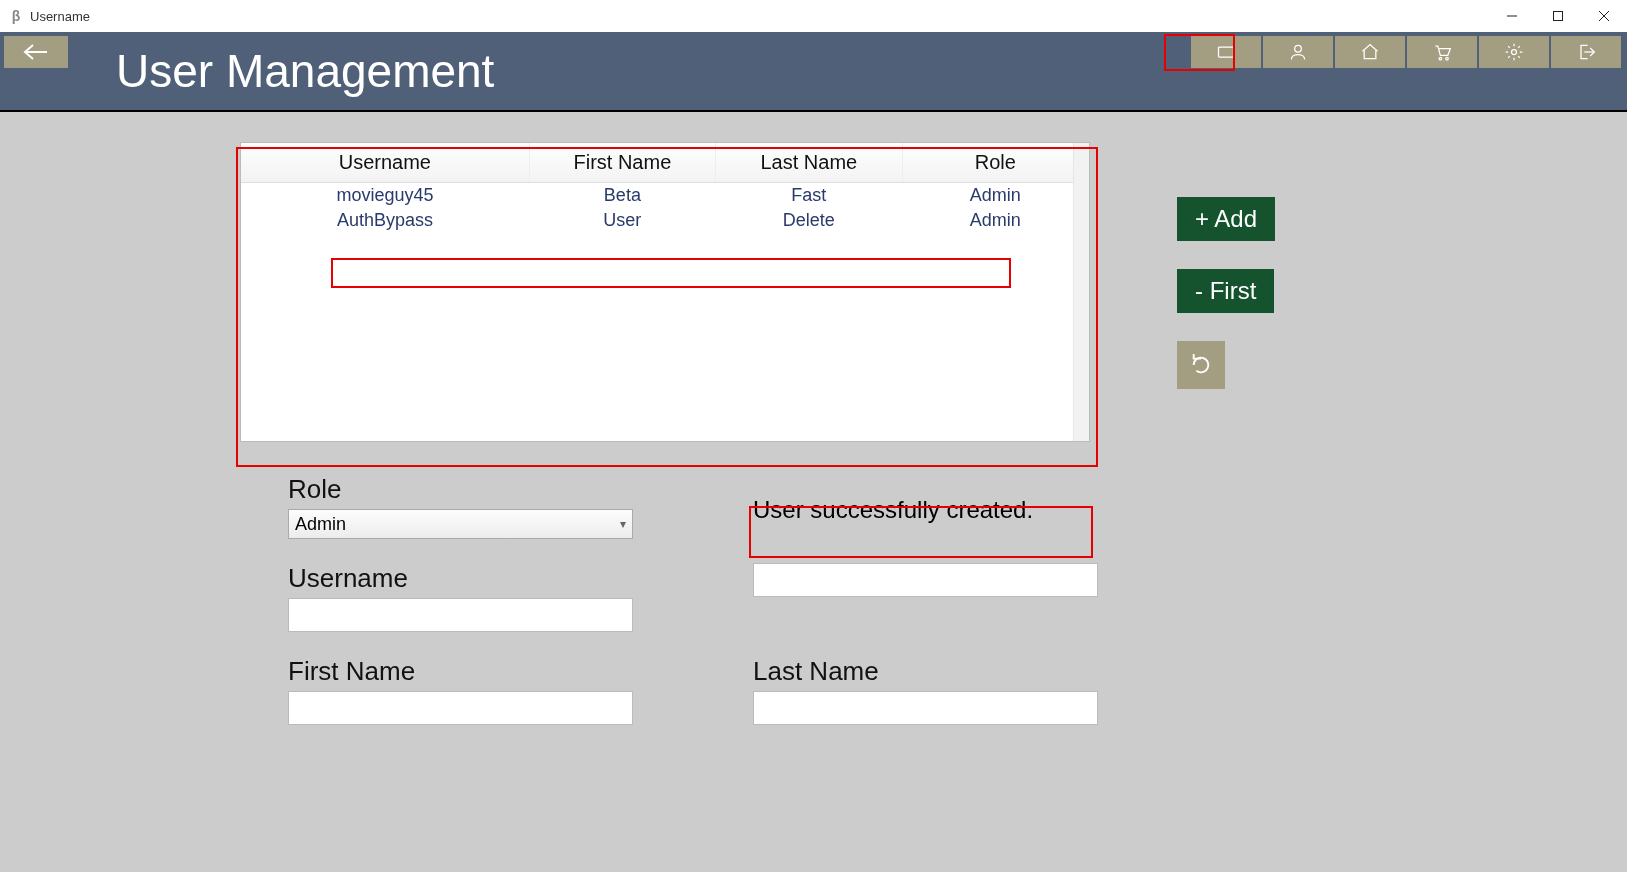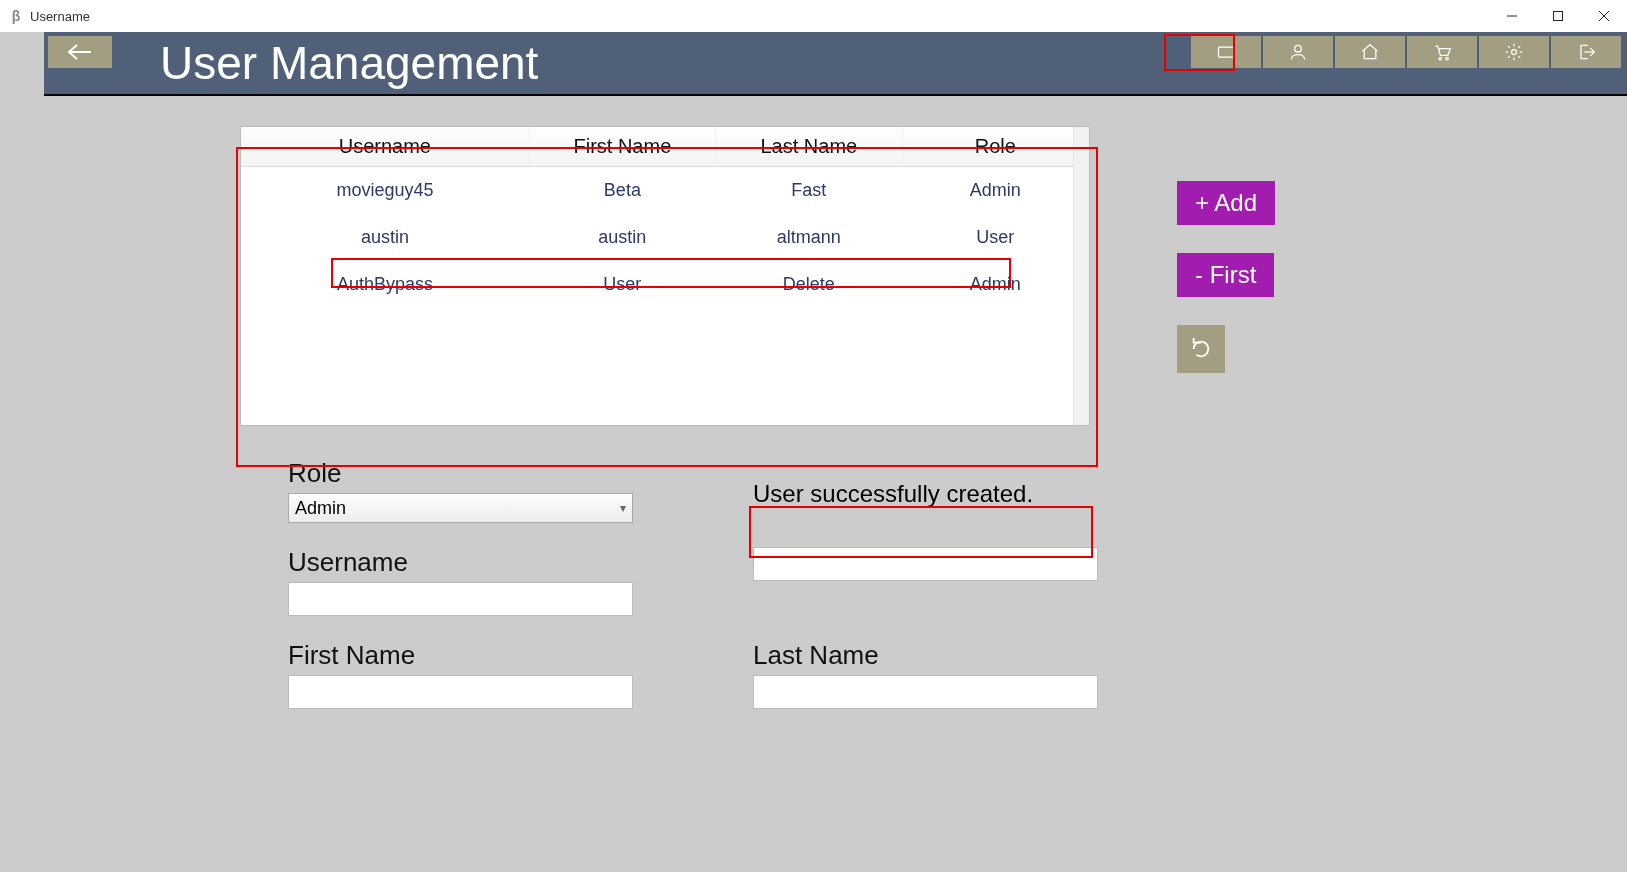--- a/index.html
+++ b/index.html
@@ -24,27 +24,26 @@
   .titlebar .spacer { flex: 1; }
   .titlebar .winbtn {
     width: 46px; height: 32px;
     display: flex; align-items: center; justify-content: center;
     font-size: 12px; color: #222;
   }
   .titlebar .winbtn svg { width: 12px; height: 12px; stroke: #222; fill: none; stroke-width: 1; }
 
   
   .appheader {
-    height: 64px;
+    height: 80px;
     background: #506078;
     display: flex;
     align-items: center;
     position: relative;
     border-bottom: 2px solid #000;
-    margin-left: 44px;
   }
   .backbtn {
     width: 64px; height: 32px;
     background: #a39d81;
     display: flex; align-items: center; justify-content: center;
     margin-left: 4px;
     position: absolute; top: 4px; left: 0;
   }
   .backbtn svg { width: 28px; height: 18px; stroke: #fff; fill: none; stroke-width: 2; }
   .page-title {
@@ -89,36 +88,36 @@
     font-size: 20px;
     padding: 8px 4px;
     text-align: center;
     background: linear-gradient(#fefefe,#f3f3f3);
     border-bottom: 1px solid #ddd;
     border-right: 1px solid #eee;
     color: #111;
   }
   .table-panel td {
     font-size: 18px;
-    padding: 13px 4px;
+    padding: 2px 4px;
     text-align: center;
     color: #2a3a6a;
   }
   .table-scroll {
     position:absolute; right:0; top:0; bottom:0; width:16px;
     background:#f2f2f2; border-left:1px solid #e5e5e5;
   }
   .table-scroll::before, .table-scroll::after {
     content:""; position:absolute; left:3px; width:10px; height:10px;
   }
 
   
   .sidebtns { position:absolute; left:1177px; top:85px; }
   .bigbtn {
-    background:#a21caf; color:#fff; font-size:24px; font-weight:300;
+    background:#14532d; color:#fff; font-size:24px; font-weight:300;
     padding: 8px 18px; margin-bottom: 28px; display:inline-block;
   }
   .iconbtn {
     width:48px; height:48px; background:#a39d81;
     display:flex; align-items:center; justify-content:center;
   }
   .iconbtn svg { width:22px; height:22px; stroke:#fff; fill:none; stroke-width:2; }
 
   
   .form-area { position:absolute; left:288px; top:362px; width:830px; }
@@ -235,26 +234,20 @@
         </tr>
       </thead>
       <tbody id="table-body">
           <tr>
             <td>movieguy45</td>
             <td>Beta</td>
             <td>Fast</td>
             <td>Admin</td>
           </tr>
           <tr>
-            <td>austin</td>
-            <td>austin</td>
-            <td>altmann</td>
-            <td>User</td>
-          </tr>
-          <tr>
             <td>AuthBypass</td>
             <td>User</td>
             <td>Delete</td>
             <td>Admin</td>
           </tr>
         </tbody>
     </table>
     <div class="table-scroll"></div>
   </div>
 

